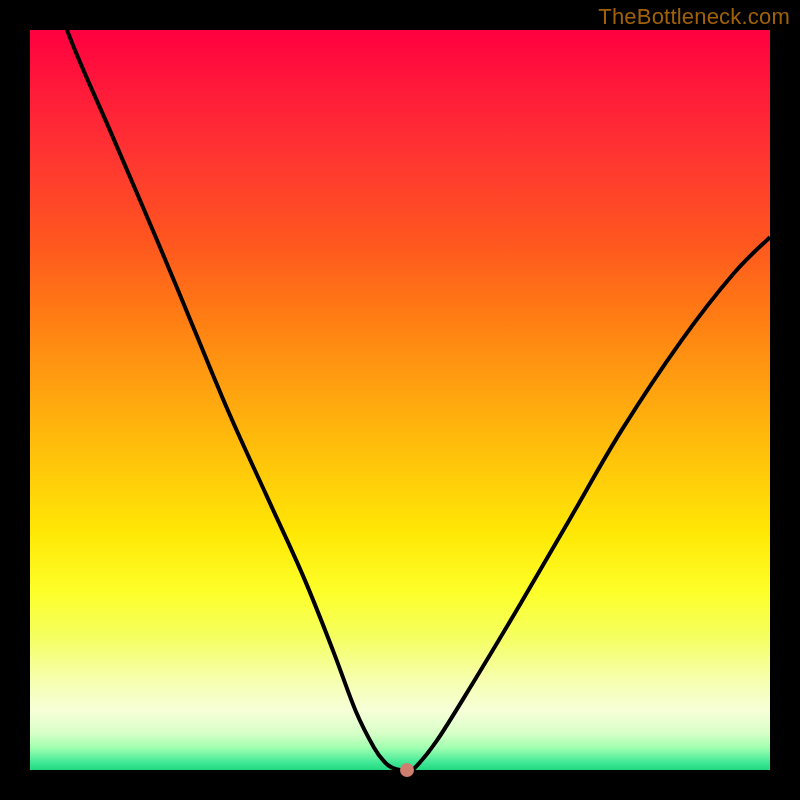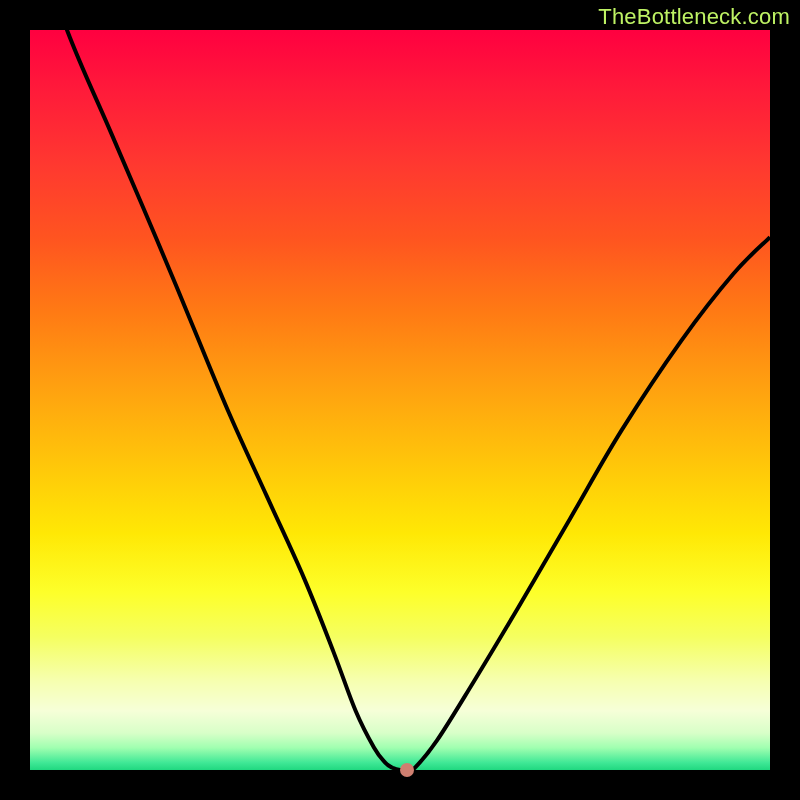--- a/index.html
+++ b/index.html
@@ -14,21 +14,21 @@
   .container {
     position: relative;
     width: 800px;
     height: 800px;
     background: #000;
   }
   .watermark {
     position: absolute;
     top: 4px;
     right: 10px;
-    color: #bef264;
+    color: #a16207;
     font-size: 22px;
     font-weight: 500;
     letter-spacing: 0.2px;
   }
   .plot-area {
     position: absolute;
     left: 30px;
     top: 30px;
     width: 740px;
     height: 740px;

